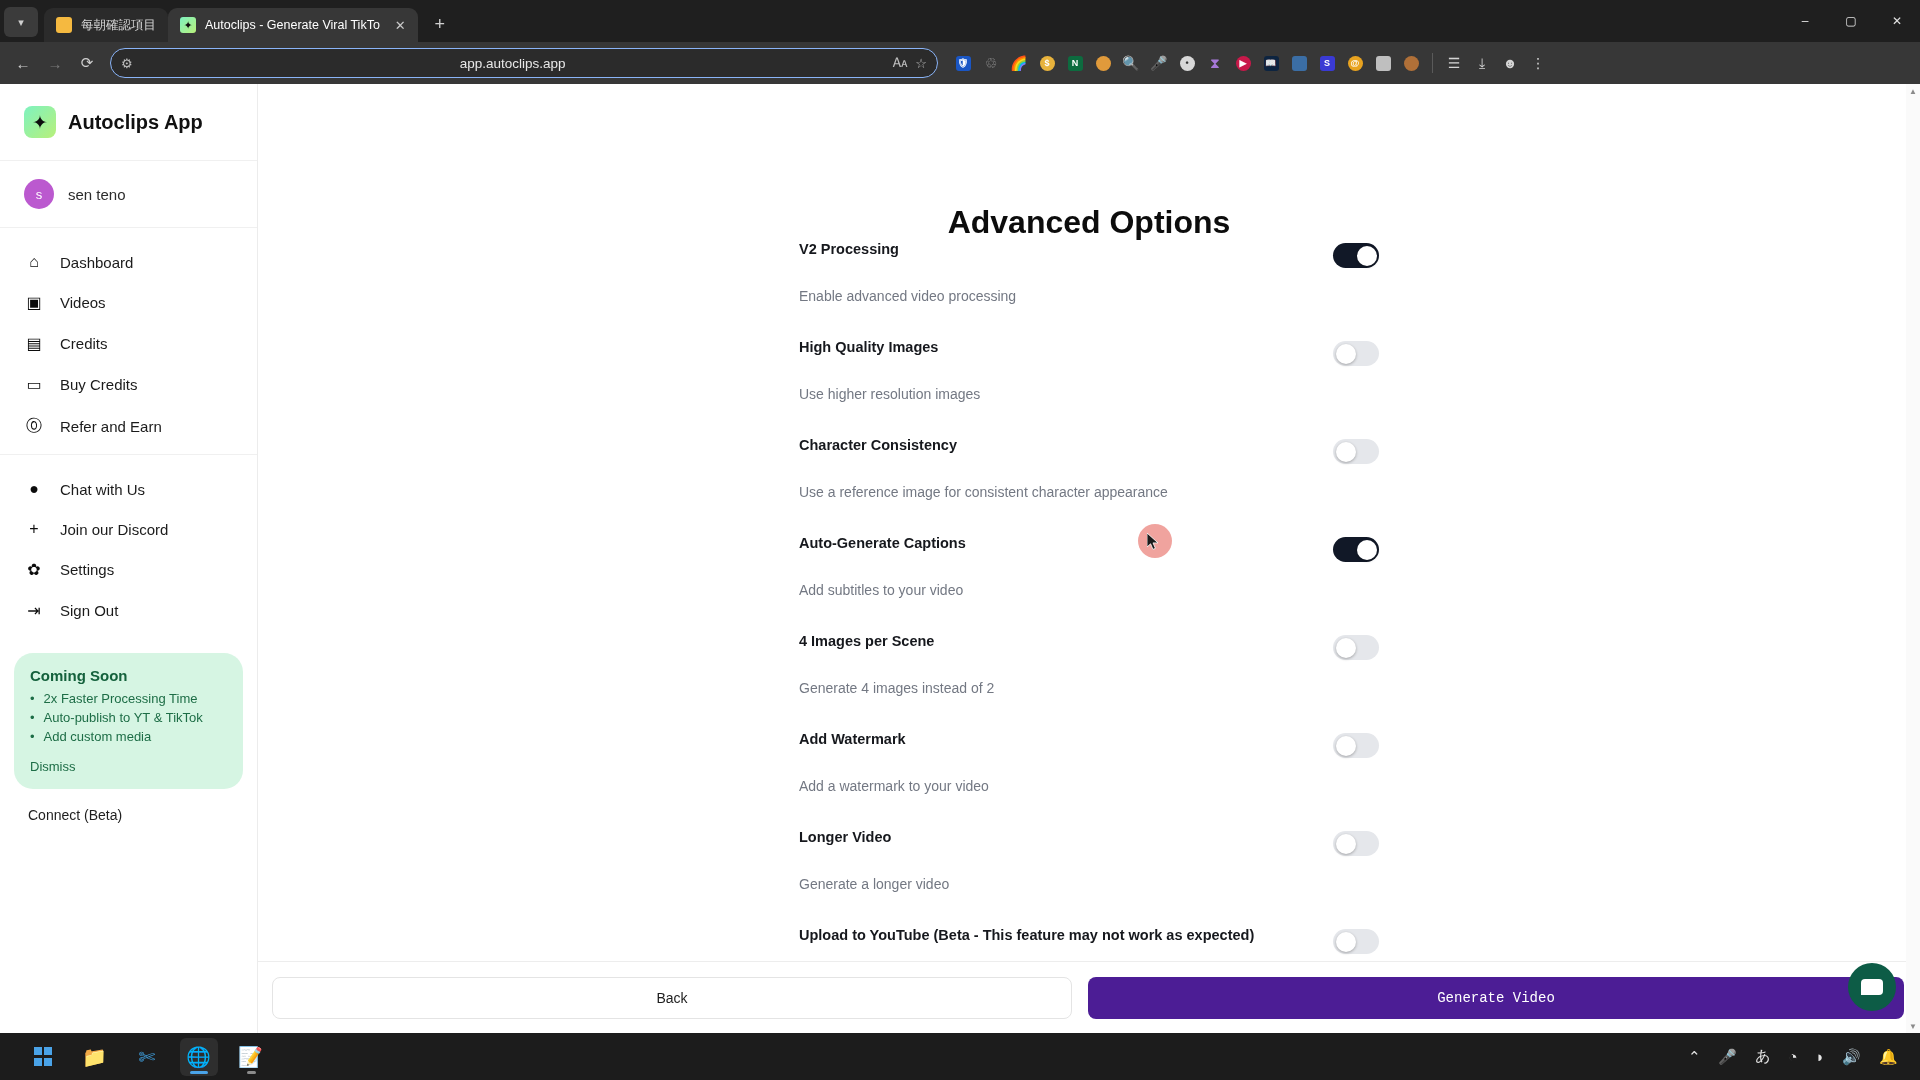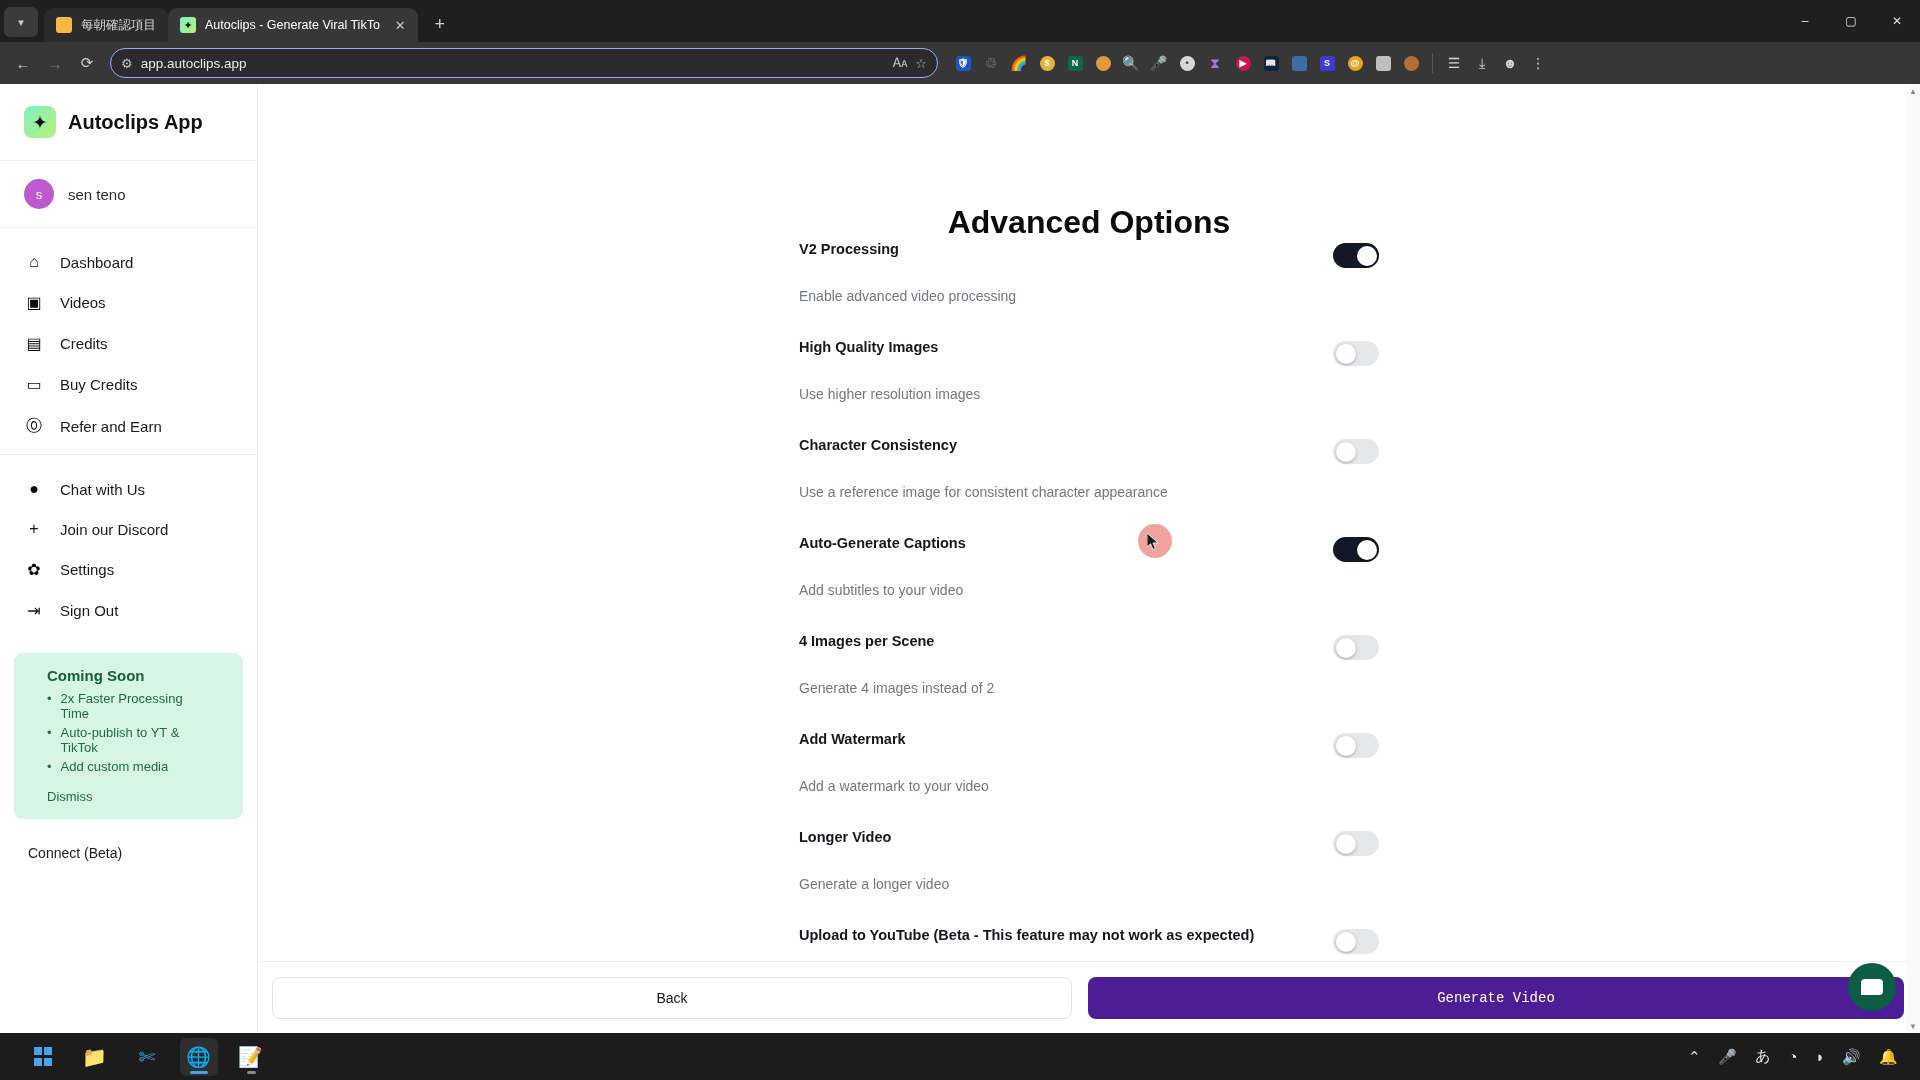--- a/index.html
+++ b/index.html
@@ -47,21 +47,21 @@
     padding: 0 8px; gap: 2px;
   }
   .nav-btn { width: 30px; height: 30px; display: flex; align-items: center; justify-content: center;
     color: #cfcfcf; font-size: 15px; border-radius: 50%; flex: 0 0 auto; }
   .nav-btn.disabled { color: #7a7a7a; }
   .omnibox {
     flex: 0 0 828px; height: 30px; background: #2b2b2b; border-radius: 16px;
     display: flex; align-items: center; padding: 0 10px; margin-left: 6px;
     border: 1.5px solid #8ab4f8; gap: 8px;
   }
-  .omnibox .url { color: #e8e8e8; font-size: 13.5px; flex: 1; }
+  .omnibox .url { color: #e8e8e8; font-size: 13.5px; flex: 1; text-align: center; }
   .omni-icon { color: #bdbdbd; font-size: 13px; display:flex; align-items:center; }
   .ext-strip { display: flex; align-items: center; gap: 2px; margin-left: 10px; }
   .ext { width: 26px; height: 26px; display: flex; align-items: center; justify-content: center;
     font-size: 14px; border-radius: 4px; }
   .ext .sq { width: 15px; height: 15px; border-radius: 3px; display:flex;align-items:center;justify-content:center;font-size:9px;color:#fff;font-weight:bold;}
   .tb-divider { width: 1px; height: 20px; background: #5a5a5a; margin: 0 6px; }
 
   
   .page { flex: 1; display: flex; background: #ffffff; position: relative; overflow: hidden; }
 
@@ -82,21 +82,21 @@
     color: #ffffff; font-size: 13px; display: flex; align-items: center; justify-content: center; }
   .user-name { font-size: 15px; color: #2c2c2c; }
 
   .nav-group { padding: 14px 0 6px 0; }
   .nav-group.sep { border-top: 1px solid #f0f0f0; }
   .nav-item { display: flex; align-items: center; gap: 16px; padding: 11px 24px;
     font-size: 15px; color: #1b1b1b; }
   .nav-item .nico { width: 20px; display: flex; align-items: center; justify-content: center;
     font-size: 16px; color: #0c0c0c; }
 
-  .promo { margin: 16px 14px 8px 14px; background: #d6f5e3; border-radius: 9px; padding: 14px 33px; }
+  .promo { margin: 16px 14px 0 14px; background: #d6f5e3; border-radius: 19px; padding: 14px 16px; }
   .promo-title { font-size: 15px; font-weight: bold; color: #14613c; margin-bottom: 7px; }
   .promo ul { list-style: none; }
   .promo li { font-size: 13px; color: #1d6d46; margin-bottom: 4px; display: flex; gap: 9px; }
   .promo li::before { content: "•"; }
   .promo-dismiss { font-size: 13px; color: #1d6d46; margin-top: 11px; text-decoration: none; display: inline-block; }
   .connect-beta { font-size: 14px; color: #1e1e1e; padding: 18px 12px 0 28px; }
 
   .content { flex: 1; display: flex; flex-direction: column; position: relative; min-width: 0; }
   .content-scroll { flex: 1; overflow: hidden; padding-top: 120px; }
   .opts-wrap { width: 580px; margin: 0 auto; }

